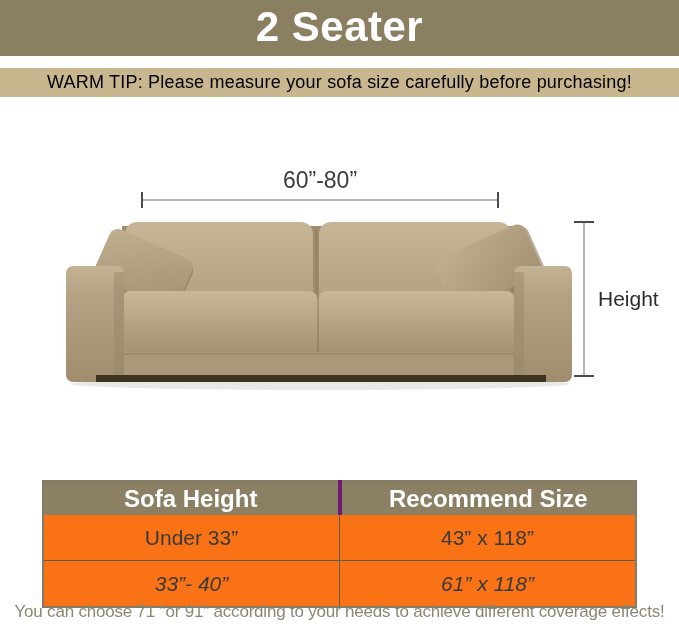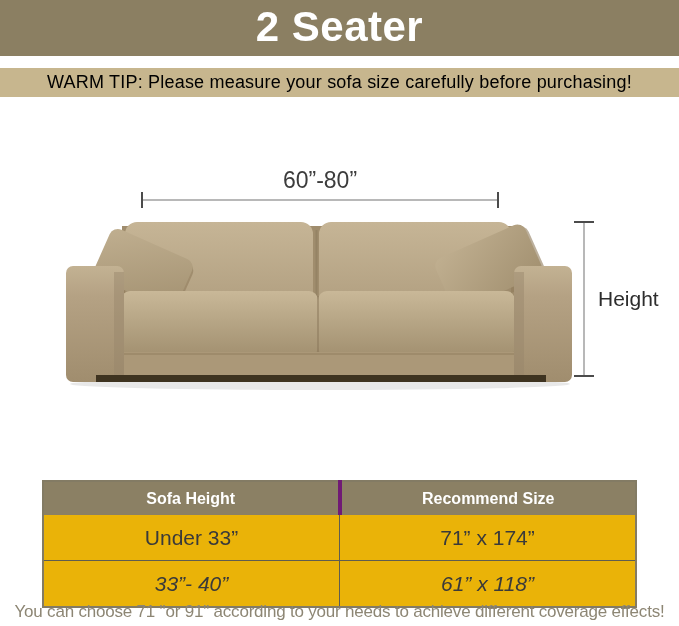--- a/index.html
+++ b/index.html
@@ -33,25 +33,25 @@
   .height-label { fill:#2d2d2d; font-size:21px; }
 
   
   .size-table {
     position:absolute; top:480px; left:42px; width:595px;
     border-collapse:collapse; table-layout:fixed;
     border:2px solid var(--table-border,#837b64);
   }
   .size-table th {
     background:var(--table-header-bg,#8b8064); color:#fff;
-    font-size:16px; font-weight:600; height:31px; text-align:center;margin-left:24px;
+    font-size:24px; font-weight:600; height:31px; text-align:center;margin-left:24px;
   }
   .size-table th + th { border-left:4px solid #701a75; }
   .size-table td {
-    background:#eab308; color:#3a3a3a; font-size:21px; font-weight:400;
+    background:#f97316; color:#3a3a3a; font-size:21px; font-weight:400;
     text-align:center; height:43px;
   }
   .size-table td + td { border-left:1px solid var(--table-line,#5f5d50); }
   .size-table tr.row-2 td { border-top:1px solid var(--table-line,#5f5d50);font-style:italic; }
 
   
   .footer-note {
     position:absolute; top:602px; left:0; width:679px; text-align:center;
     font-size:17px; letter-spacing:-0.2px; color:var(--footer-text,#8d8674);
   }
@@ -144,21 +144,21 @@
   <table class="size-table">
     <thead>
       <tr>
         <th>Sofa Height</th>
         <th>Recommend Size</th>
       </tr>
     </thead>
     <tbody>
       <tr class="row-1">
         <td>Under 33”</td>
-        <td>71” x 174”</td>
+        <td>43” x 118”</td>
       </tr>
       <tr class="row-2">
         <td>33”- 40”</td>
         <td>61” x 118”</td>
       </tr>
     </tbody>
   </table>
 
   <div class="footer-note">You can choose 71 "or 91" according to your needs to achieve different coverage effects!</div>
 

